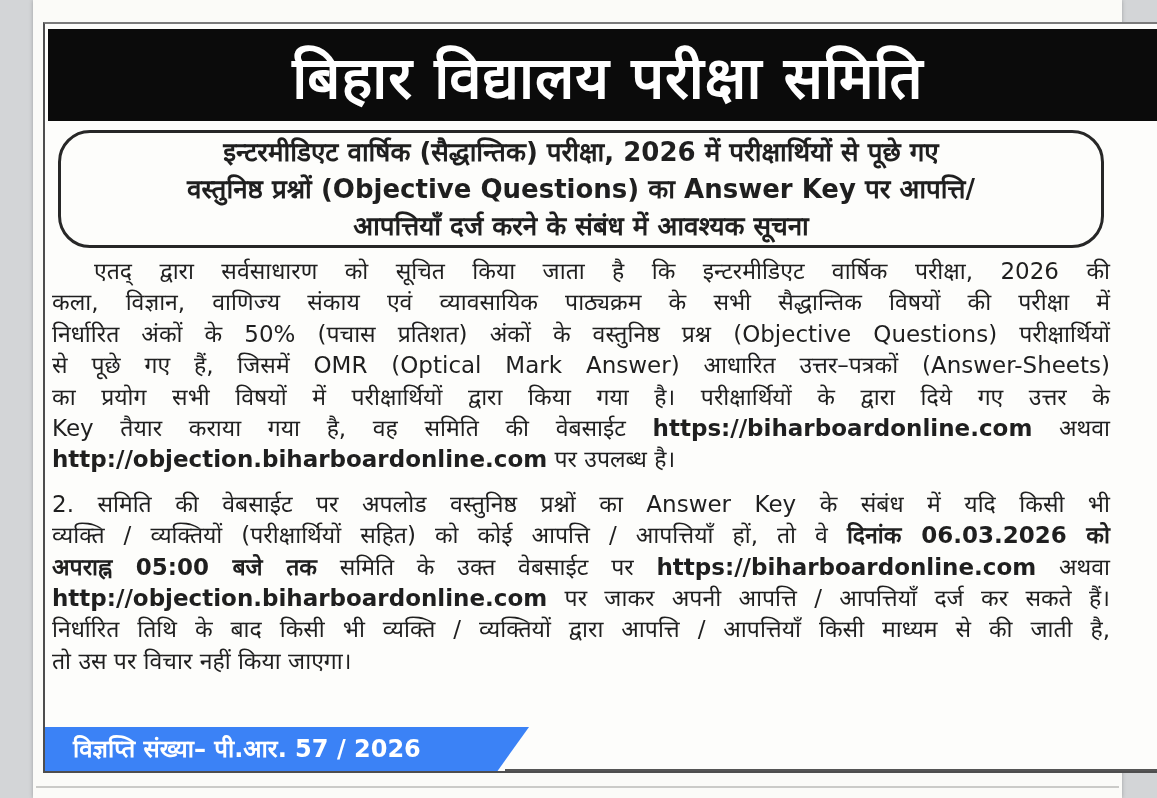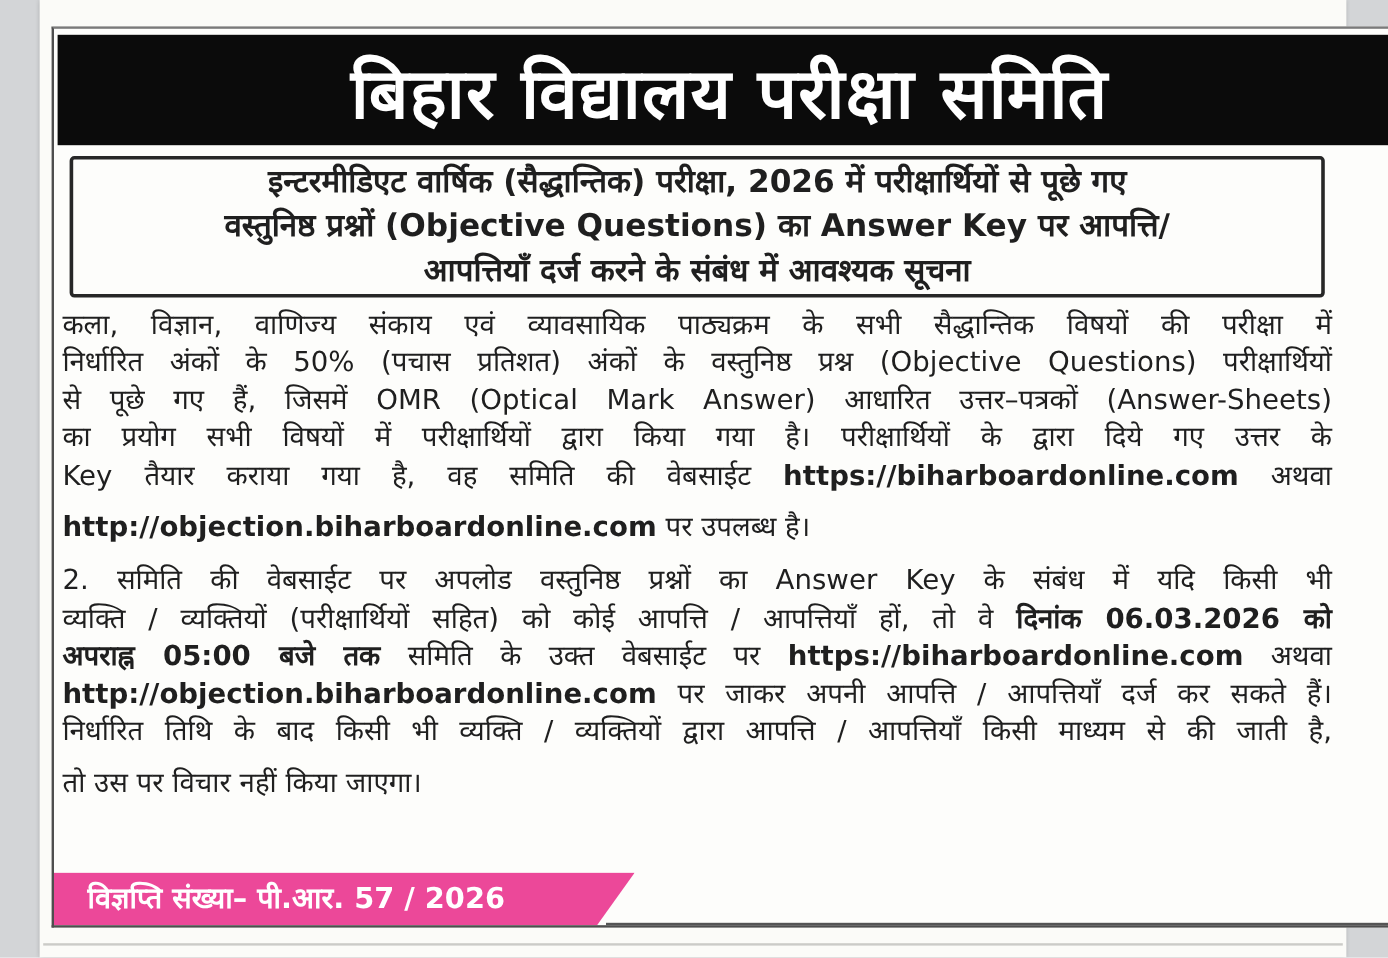--- a/index.html
+++ b/index.html
@@ -23,41 +23,41 @@
     box-sizing:border-box;background:#fdfdfb;
   }
   .banner{
     position:absolute;left:3px;top:5px;right:7px;height:92px;
     background:#0b0b0b;color:#ffffff;
     display:flex;align-items:center;justify-content:center;
     font-size:58px;font-weight:bold;white-space:nowrap;letter-spacing:1px;
   }
   .subtitle{
     position:absolute;left:13px;top:106px;width:1046px;height:118px;
-    border:3px solid #272727;border-radius:4px;box-sizing:border-box;
+    border:3px solid #272727;border-radius:32px;box-sizing:border-box;
     display:flex;flex-direction:column;justify-content:center;
     text-align:center;font-weight:bold;font-size:26px;line-height:37px;
     padding:0 10px;
   }
   .notice-body{
     position:absolute;left:7px;top:232px;width:1058px;
     font-size:23px;line-height:31.4px;
   }
   .para2{margin-top:13px;}
   .bline{
     text-align:justify;text-align-last:justify;
     -moz-text-align-last:justify;
     white-space:normal;
   }
-  .bline.no-just{text-align:left;text-align-last:left;margin-top:12px;}
+  .bline.no-just{text-align:left;text-align-last:left;}
   .b{font-weight:bold;}
   .indent1{text-indent:42px;}
   .footer-badge{
     position:absolute;left:0px;top:703px;width:484px;height:44px;
-    background:#ec4899;color:#ffffff;
+    background:#3b82f6;color:#ffffff;
     font-weight:bold;font-size:24px;line-height:44px;
     padding-left:28px;box-sizing:border-box;
     clip-path:polygon(0 0,100% 0,93.5% 100%,0 100%);
     white-space:nowrap;
   }
   .footer-line{
     position:absolute;left:460px;right:0;top:745px;height:2px;background:#555;
   }
   .signature{
     position:absolute;right:12px;top:708px;
@@ -83,20 +83,21 @@
   </div>
 
   <div class="subtitle">
     <div>इन्टरमीडिएट वार्षिक (सैद्धान्तिक) परीक्षा, 2026 में परीक्षार्थियों से पूछे गए</div>
     <div>वस्तुनिष्ठ प्रश्नों (Objective Questions) का Answer Key पर आपत्ति/</div>
     <div>आपत्तियाँ दर्ज करने के संबंध में आवश्यक सूचना</div>
   </div>
 
   <div class="notice-body">
     <div class="para1">
+        <div class="bline indent1"><span>एतद् द्वारा सर्वसाधारण को सूचित किया जाता है कि इन्टरमीडिएट वार्षिक परीक्षा, 2026 की</span></div>
         <div class="bline"><span>कला, विज्ञान, वाणिज्य संकाय एवं व्यावसायिक पाठ्यक्रम के सभी सैद्धान्तिक विषयों की परीक्षा में</span></div>
         <div class="bline"><span>निर्धारित अंकों के 50% (पचास प्रतिशत) अंकों के वस्तुनिष्ठ प्रश्न (Objective Questions) परीक्षार्थियों</span></div>
         <div class="bline"><span>से पूछे गए हैं, जिसमें OMR (Optical Mark Answer) आधारित उत्तर–पत्रकों (Answer-Sheets)</span></div>
         <div class="bline"><span>का प्रयोग सभी विषयों में परीक्षार्थियों द्वारा किया गया है। परीक्षार्थियों के द्वारा दिये गए उत्तर के</span></div>
         <div class="bline"><span>Key तैयार कराया गया है, वह समिति की वेबसाईट </span><span class="b">https://biharboardonline.com</span><span> अथवा</span></div>
         <div class="bline no-just"><span class="b">http://objection.biharboardonline.com</span><span> पर उपलब्ध है।</span></div>
       </div>
     <div class="para2">
         <div class="bline"><span>2.  समिति की वेबसाईट पर अपलोड वस्तुनिष्ठ प्रश्नों का Answer Key के संबंध में यदि किसी भी</span></div>
         <div class="bline"><span>व्यक्ति / व्यक्तियों (परीक्षार्थियों सहित) को कोई आपत्ति / आपत्तियाँ हों, तो वे </span><span class="b">दिनांक 06.03.2026 को</span></div>

